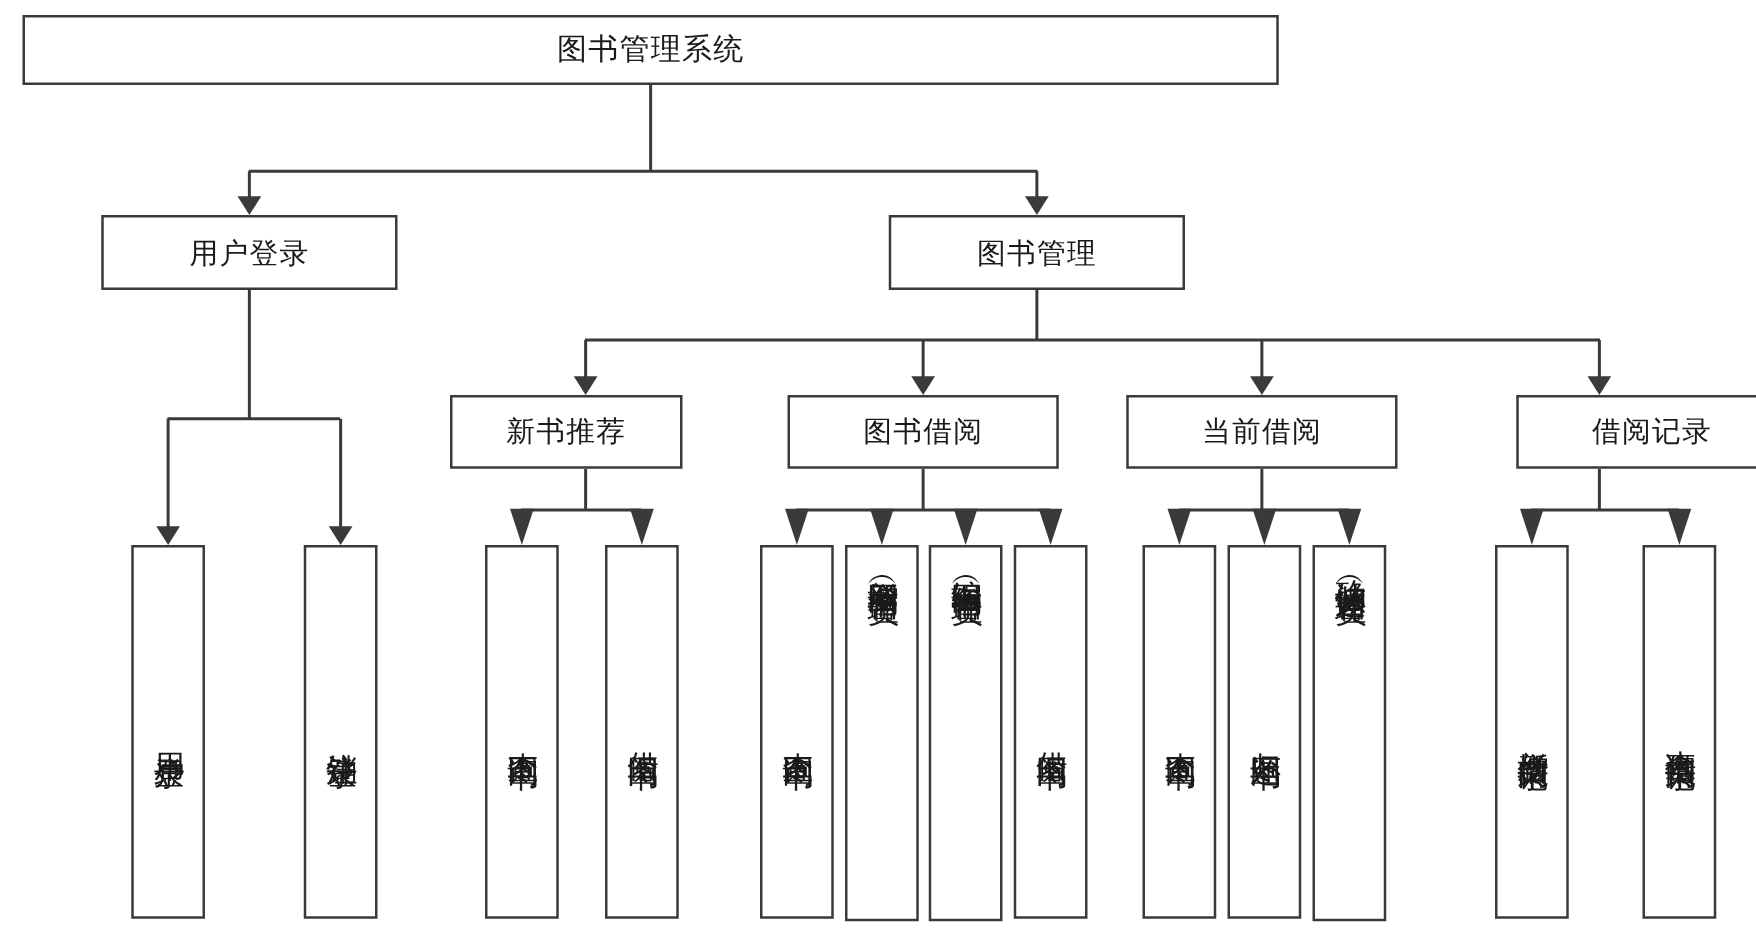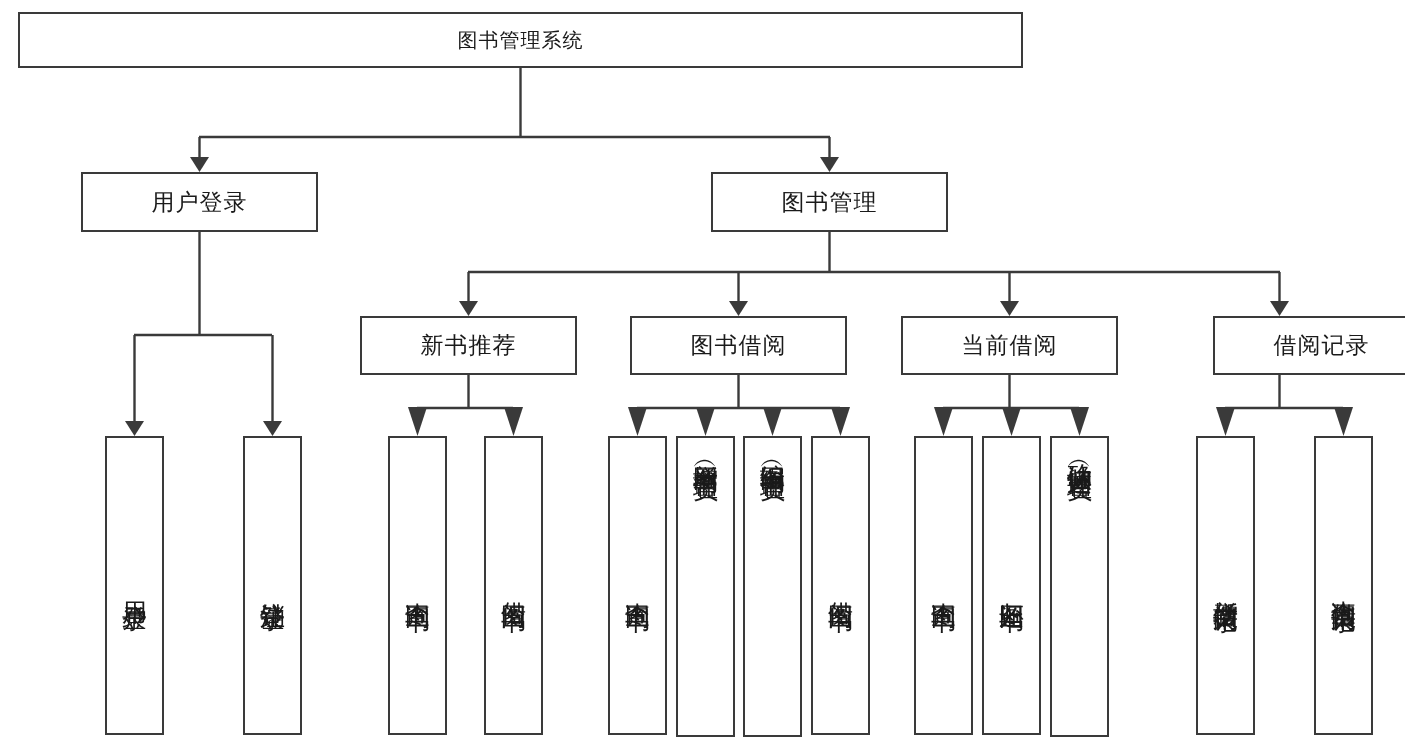--- a/index.html
+++ b/index.html
@@ -30,21 +30,21 @@
   .node .label {
     white-space: pre;
     line-height: 1.0;
   }
   
   .node.h .label {
     font-size: 23px;
     letter-spacing: 1px;
   }
   .node.root .label {
-    font-size: 20px;
+    font-size: 24px;
   }
   
   .node.v {
     align-items: center;
     justify-content: center;
     padding: 6px 0;
   }
   .node.v.top {
     align-items: flex-start;
   }
@@ -154,21 +154,21 @@
     <span class="label">图书管理系统</span>
   </div>
 
   <div class="node h" style="left:81px; top:172px; width:237px; height:60px;">
     <span class="label">用户登录</span>
   </div>
   <div class="node h" style="left:711px; top:172px; width:237px; height:60px;text-align:center;">
     <span class="label">图书管理</span>
   </div>
 
-  <div class="node h" style="left:360px; top:316px; width:217px; height:59px;justify-content:center;">
+  <div class="node h" style="left:360px; top:316px; width:186px; height:59px;justify-content:center;">
     <span class="label">新书推荐</span>
   </div>
   <div class="node h" style="left:630px; top:316px; width:217px; height:59px;">
     <span class="label">图书借阅</span>
   </div>
   <div class="node h" style="left:901px; top:316px; width:217px; height:59px;">
     <span class="label">当前借阅</span>
   </div>
   <div class="node h" style="left:1213px; top:316px; width:217px; height:59px;">
     <span class="label">借阅记录</span>

